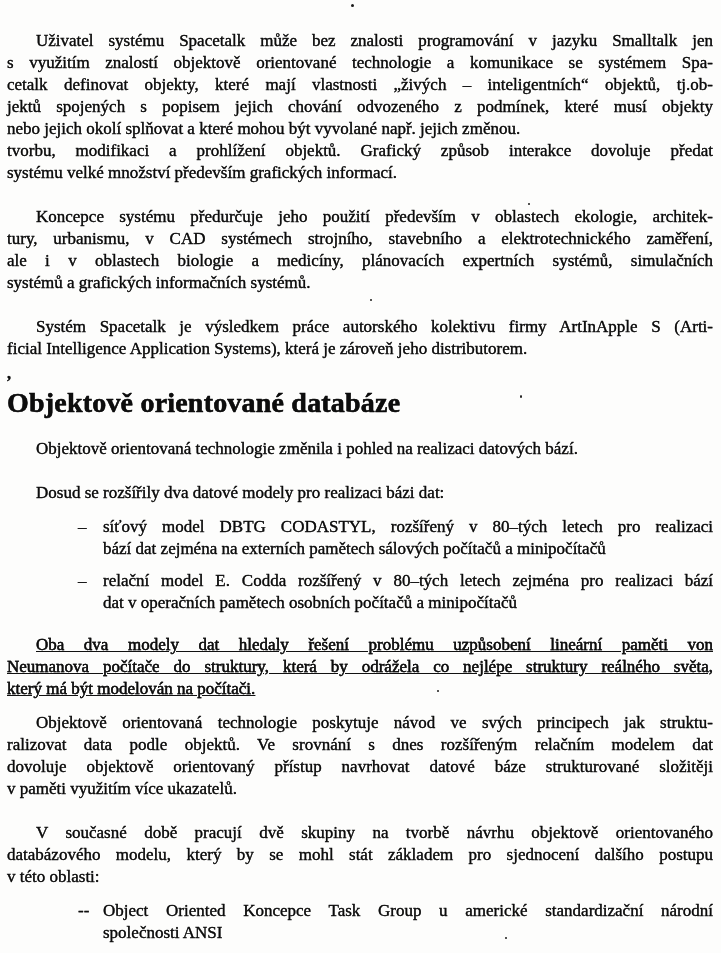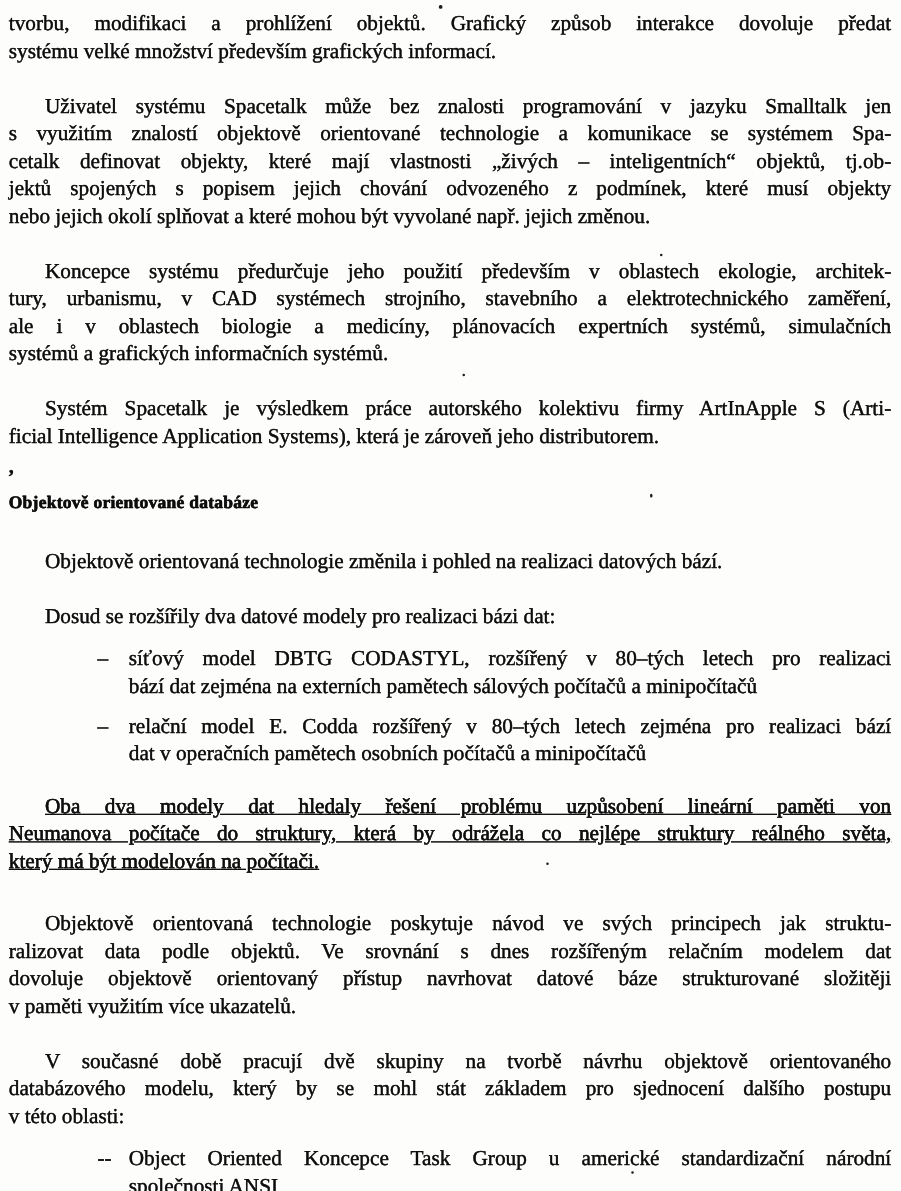--- a/index.html
+++ b/index.html
@@ -32,30 +32,30 @@
     -moz-text-align-last: justify;
   }
   .line.indent {
     text-indent: 29px;
   }
   .blk { margin-top: 22px; }
   .blk.first { margin-top: 0; }
   .blk.bullet { margin-top: 12px; }
   .blk.bullet + .blk.bullet { margin-top: 10px; }
   .blk.bullet + .blk.paragraph { margin-top: 20px; text-decoration: underline; }
-  .blk.paragraph + .blk.paragraph.tight { margin-top: 28px; }
+  .blk.paragraph + .blk.paragraph.tight { margin-top: 12px; }
   .blk.stray {
     margin-top: 6px;
     line-height: 16px;
     font-size: 16px;
     font-weight: bold;
   }
   .blk.heading {
     margin: 8px 0 0 0;
-    font-size: 14px;
+    font-size: 28px;
     font-weight: bold;
     line-height: 26px;
     letter-spacing: 0.2px;
     -webkit-text-stroke: 0.5px #0a0a0a;
   }
   .blk.bullet {
     position: relative;
     padding-left: 96px;
   }
   .blk.bullet .dash {
@@ -67,30 +67,30 @@
   .speck {
     position: absolute;
     background: #1a1a1a;
     border-radius: 50%;
   }
 </style>
 </head>
 <body>
 
 <div class="page" id="doc">
-    <div class="blk paragraph first">
-      <div class="line just">tvorbu, modifikaci a prohlížení objektů. Grafický způsob interakce dovoluje předat</div>
-      <div class="line">systému velké množství především grafických informací.</div>
-    </div>
     <div class="blk paragraph">
       <div class="line just indent">Uživatel systému Spacetalk může bez znalosti programování v jazyku Smalltalk jen</div>
       <div class="line just">s využitím znalostí objektově orientované technologie a komunikace se systémem Spa-</div>
       <div class="line just">cetalk definovat objekty, které mají vlastnosti „živých – inteligentních“ objektů, tj.ob-</div>
       <div class="line just">jektů spojených s popisem jejich chování odvozeného z podmínek, které musí objekty</div>
       <div class="line">nebo jejich okolí splňovat a které mohou být vyvolané např. jejich změnou.</div>
+    </div>
+    <div class="blk paragraph first">
+      <div class="line just">tvorbu, modifikaci a prohlížení objektů. Grafický způsob interakce dovoluje předat</div>
+      <div class="line">systému velké množství především grafických informací.</div>
     </div>
     <div class="blk paragraph">
       <div class="line just indent">Koncepce systému předurčuje jeho použití především v oblastech ekologie, architek-</div>
       <div class="line just">tury, urbanismu, v CAD systémech strojního, stavebního a elektrotechnického zaměření,</div>
       <div class="line just">ale i v oblastech biologie a medicíny, plánovacích expertních systémů, simulačních</div>
       <div class="line">systémů a grafických informačních systémů.</div>
     </div>
     <div class="blk paragraph">
       <div class="line just indent">Systém Spacetalk je výsledkem práce autorského kolektivu firmy ArtInApple S (Arti-</div>
       <div class="line">ficial Intelligence Application Systems), která je zároveň jeho distributorem.</div>

